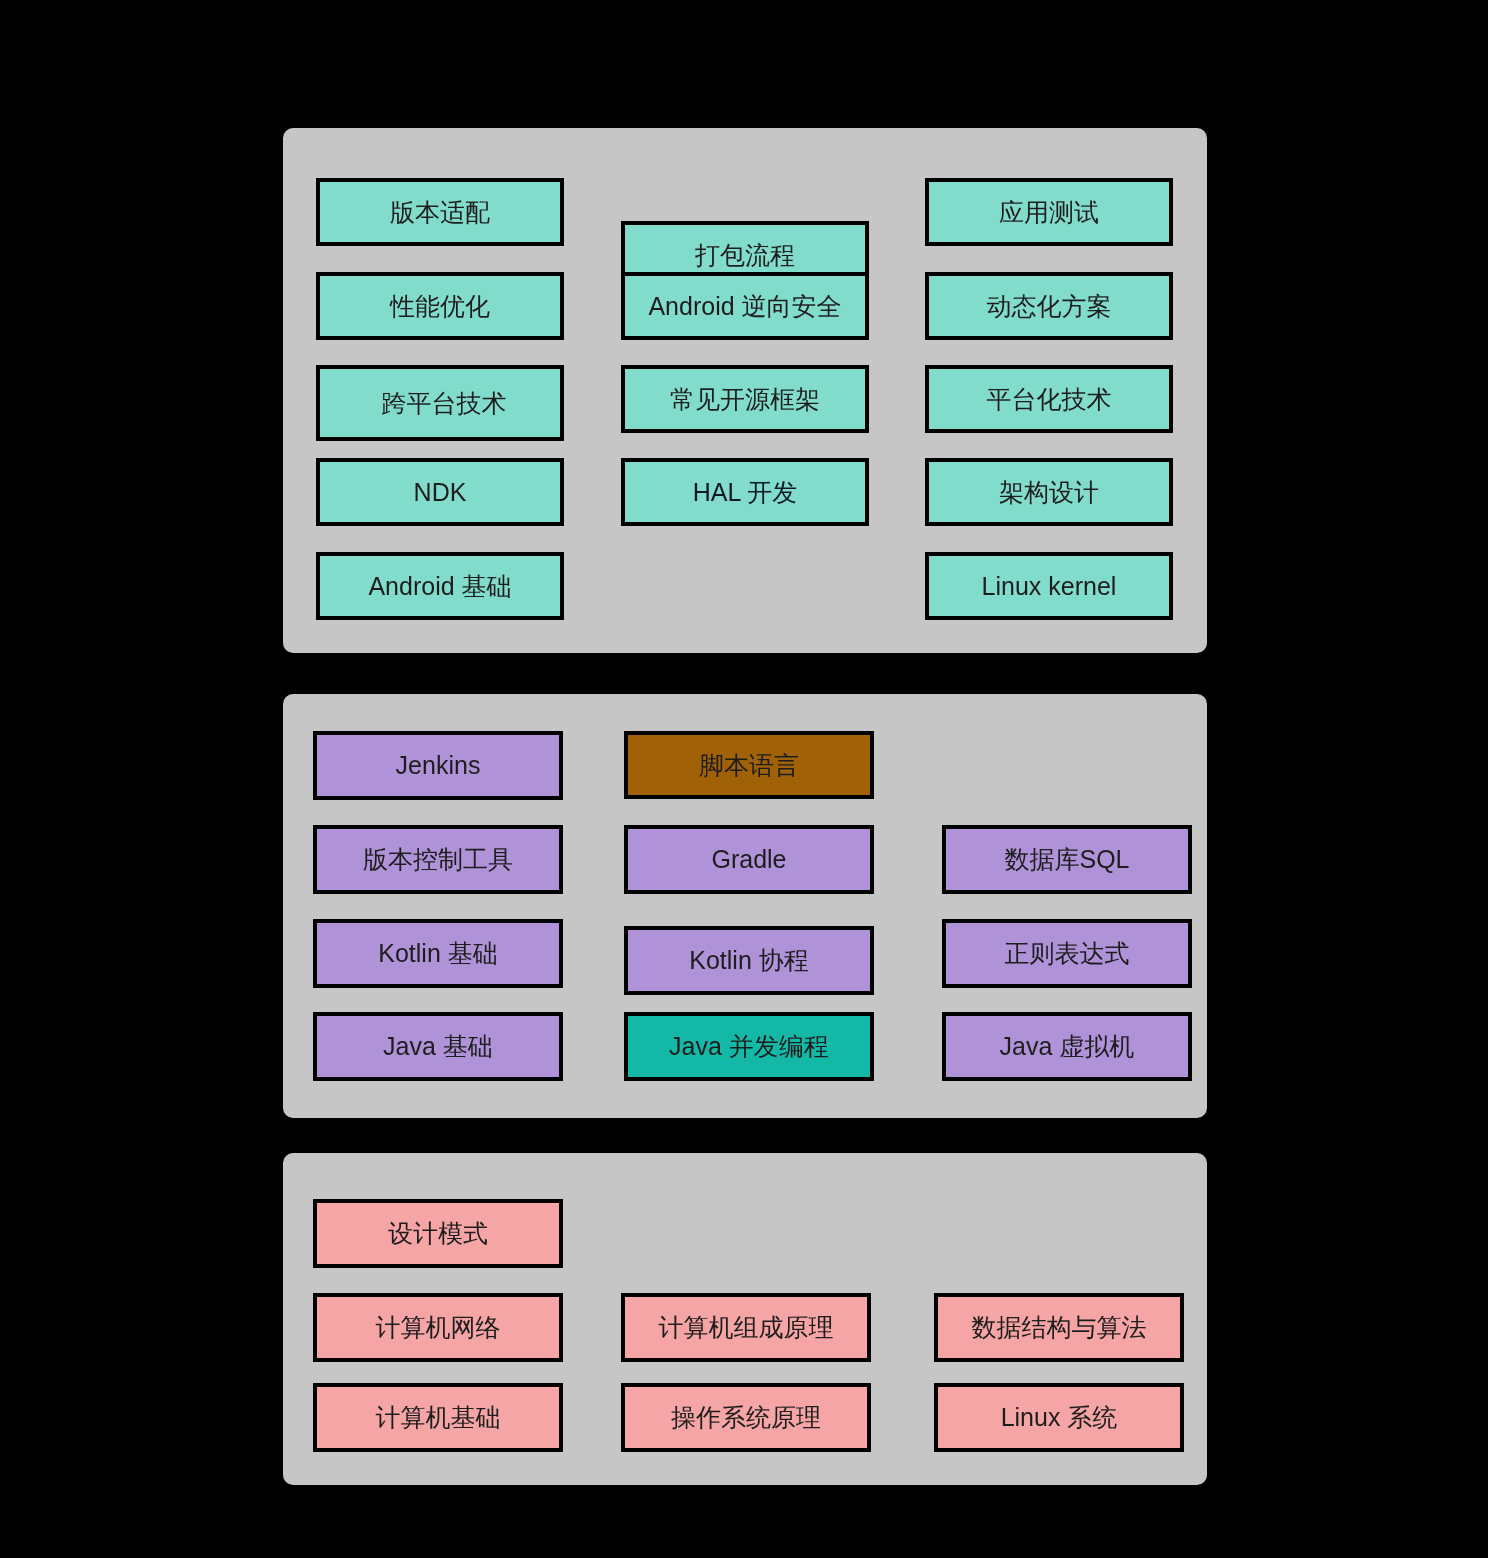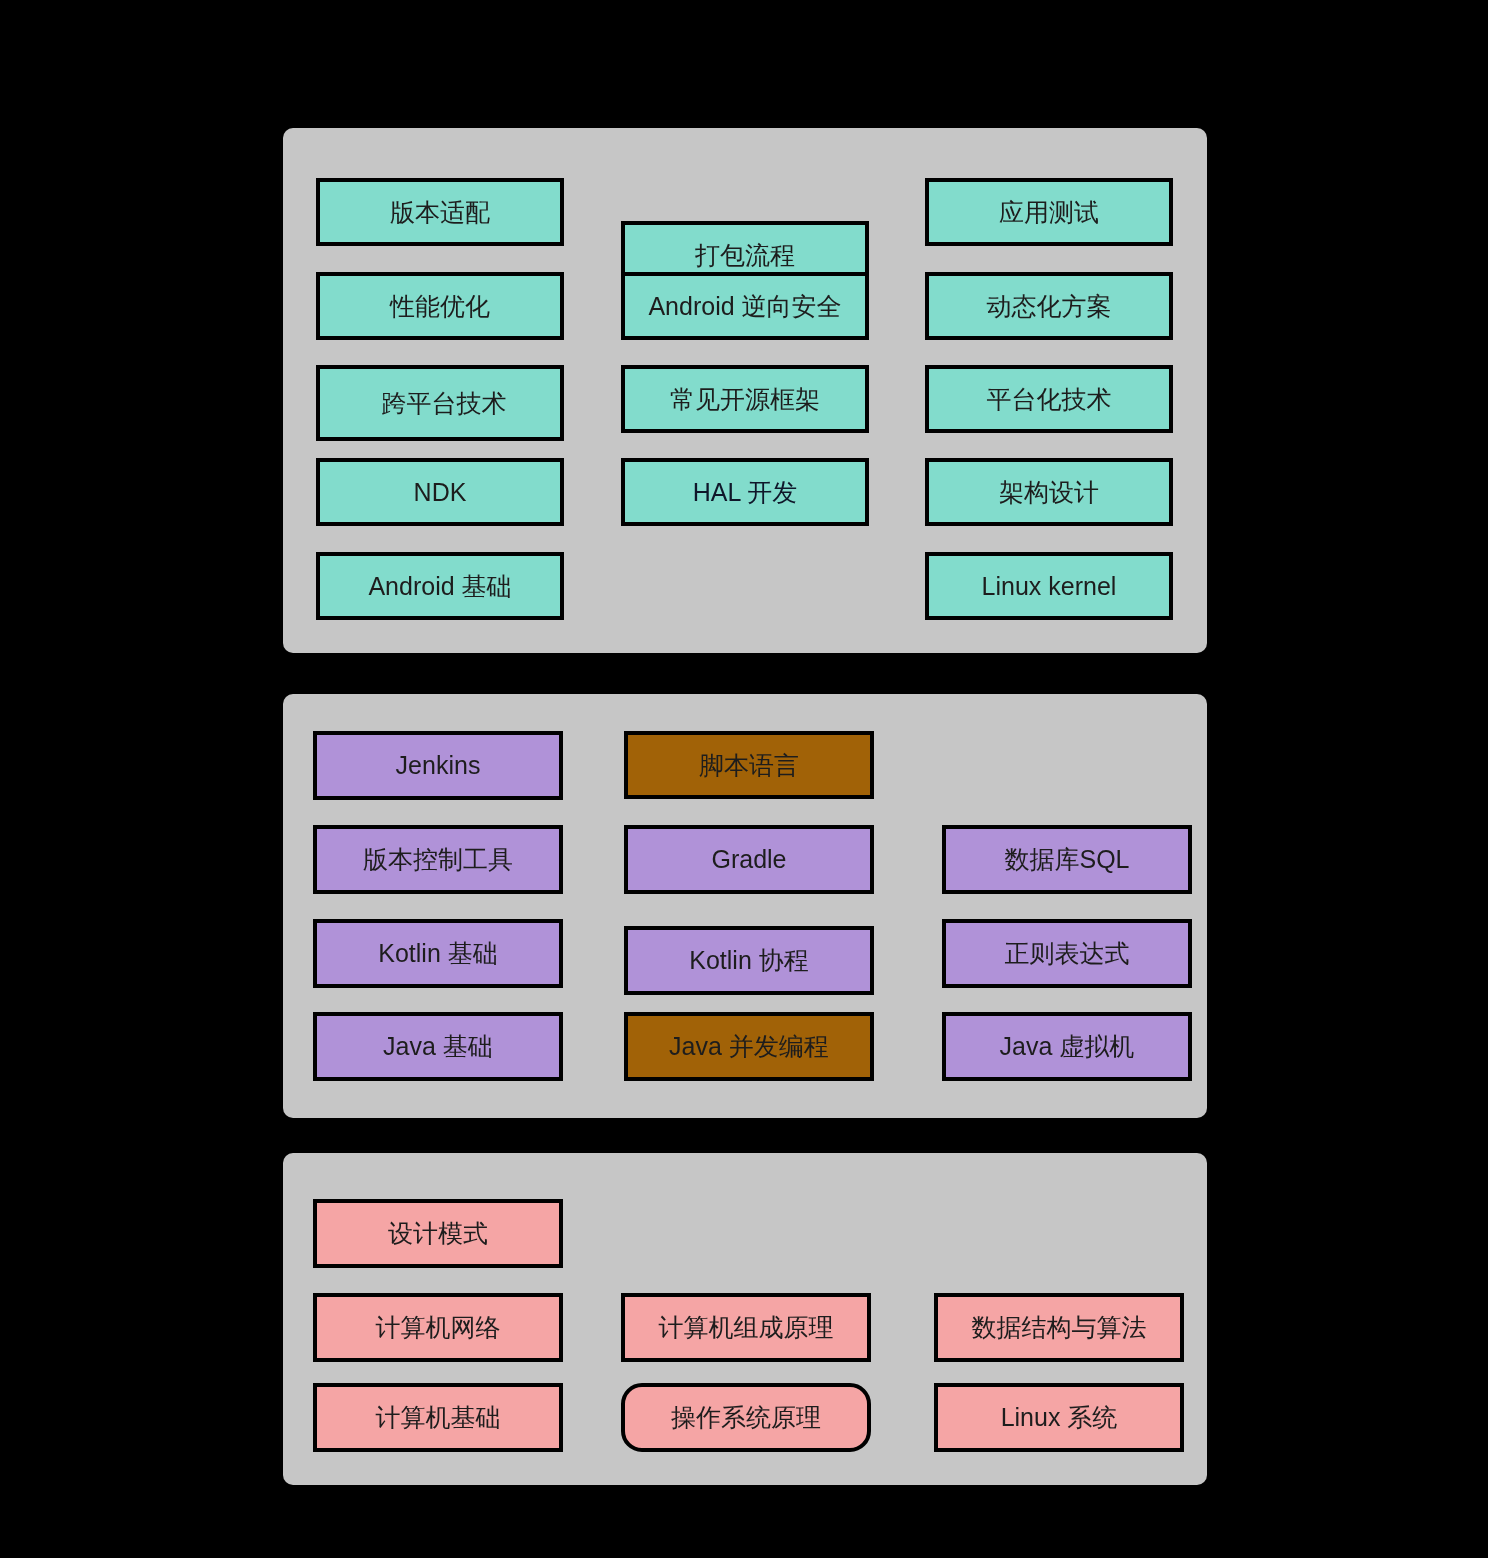--- a/index.html
+++ b/index.html
@@ -58,25 +58,25 @@
   <div class="panel panel-middle" style="background: rgb(198, 198, 198);">
       <div class="box" style="left: 30px; top: 37px; width: 250px; height: 69px; background: rgb(176, 146, 216); border-color: rgb(0, 0, 0); color: rgb(29, 29, 29);">Jenkins</div>
       <div class="box" style="left: 341px; top: 37px; width: 250px; height: 68px; background: #a16207; border-color: rgb(0, 0, 0); color: rgb(29, 29, 29);">脚本语言</div>
       <div class="box" style="left: 30px; top: 131px; width: 250px; height: 69px; background: rgb(176, 146, 216); border-color: rgb(0, 0, 0); color: rgb(29, 29, 29);">版本控制工具</div>
       <div class="box" style="left: 341px; top: 131px; width: 250px; height: 69px; background: rgb(176, 146, 216); border-color: rgb(0, 0, 0); color: rgb(29, 29, 29);">Gradle</div>
       <div class="box" style="left: 659px; top: 131px; width: 250px; height: 69px; background: rgb(176, 146, 216); border-color: rgb(0, 0, 0); color: rgb(29, 29, 29);">数据库SQL</div>
       <div class="box" style="left: 30px; top: 225px; width: 250px; height: 69px; background: rgb(176, 146, 216); border-color: rgb(0, 0, 0); color: rgb(29, 29, 29);">Kotlin 基础</div>
       <div class="box" style="left: 341px; top: 232px; width: 250px; height: 69px; background: rgb(176, 146, 216); border-color: rgb(0, 0, 0); color: rgb(29, 29, 29);">Kotlin 协程</div>
       <div class="box" style="left: 659px; top: 225px; width: 250px; height: 69px; background: rgb(176, 146, 216); border-color: rgb(0, 0, 0); color: rgb(29, 29, 29);">正则表达式</div>
       <div class="box" style="left: 30px; top: 318px; width: 250px; height: 69px; background: rgb(176, 146, 216); border-color: rgb(0, 0, 0); color: rgb(29, 29, 29);">Java 基础</div>
-      <div class="box" style="left: 341px; top: 318px; width: 250px; height: 69px; background: #a16207; border-color: rgb(0, 0, 0); color: rgb(29, 29, 29);">Java 并发编程</div>
+      <div class="box" style="left: 341px; top: 318px; width: 250px; height: 69px; background: #14b8a6; border-color: rgb(0, 0, 0); color: rgb(29, 29, 29);">Java 并发编程</div>
       <div class="box" style="left: 659px; top: 318px; width: 250px; height: 69px; background: rgb(176, 146, 216); border-color: rgb(0, 0, 0); color: rgb(29, 29, 29);">Java 虚拟机</div>
     </div>
   <div class="panel panel-bottom" style="background: rgb(198, 198, 198);">
       <div class="box" style="left: 30px; top: 46px; width: 250px; height: 69px; background: rgb(245, 165, 165); border-color: rgb(0, 0, 0); color: rgb(29, 29, 29);">设计模式</div>
       <div class="box" style="left: 30px; top: 140px; width: 250px; height: 69px; background: rgb(245, 165, 165); border-color: rgb(0, 0, 0); color: rgb(29, 29, 29);">计算机网络</div>
       <div class="box" style="left: 338px; top: 140px; width: 250px; height: 69px; background: rgb(245, 165, 165); border-color: rgb(0, 0, 0); color: rgb(29, 29, 29);">计算机组成原理</div>
       <div class="box" style="left: 651px; top: 140px; width: 250px; height: 69px; background: rgb(245, 165, 165); border-color: rgb(0, 0, 0); color: rgb(29, 29, 29);">数据结构与算法</div>
       <div class="box" style="left: 30px; top: 230px; width: 250px; height: 69px; background: rgb(245, 165, 165); border-color: rgb(0, 0, 0); color: rgb(29, 29, 29);">计算机基础</div>
-      <div class="box" style="left: 338px; top: 230px; width: 250px; height: 69px; background: rgb(245, 165, 165); border-color: rgb(0, 0, 0); color: rgb(29, 29, 29); border-radius: 21px;">操作系统原理</div>
+      <div class="box" style="left: 338px; top: 230px; width: 250px; height: 69px; background: rgb(245, 165, 165); border-color: rgb(0, 0, 0); color: rgb(29, 29, 29);">操作系统原理</div>
       <div class="box" style="left: 651px; top: 230px; width: 250px; height: 69px; background: rgb(245, 165, 165); border-color: rgb(0, 0, 0); color: rgb(29, 29, 29);">Linux 系统</div>
     </div>
 </div>
 
 </body></html>

